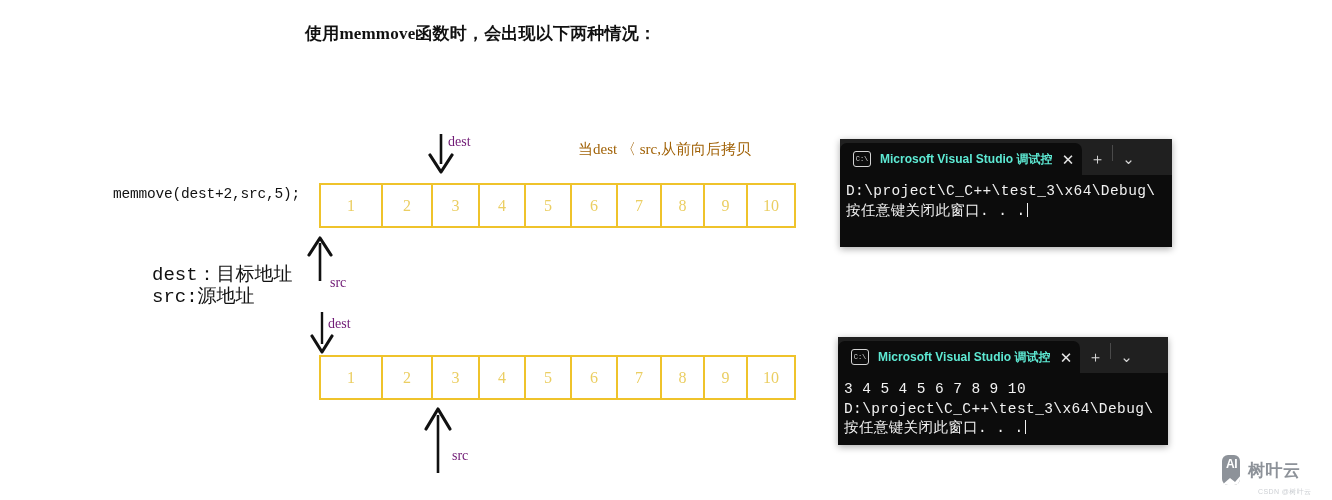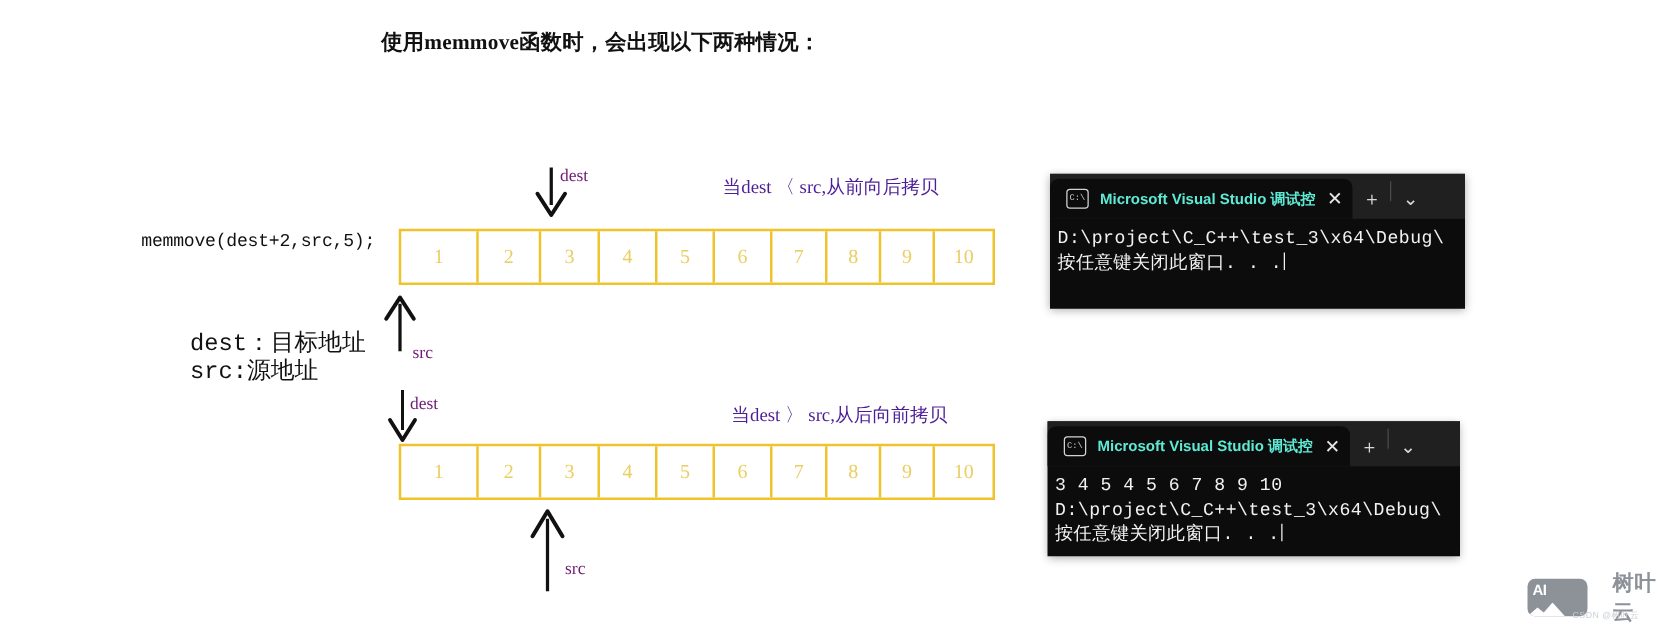--- a/index.html
+++ b/index.html
@@ -34,21 +34,21 @@
     font-family: "Liberation Mono", "DejaVu Sans Mono", monospace;
     font-size: 14.5px;
     color: #111;
     white-space: nowrap;
     letter-spacing: -0.2px;
     text-align: center;
   }
   .cond-label {
     font-family: "Liberation Serif", "DejaVu Serif", serif;
     font-size: 15px;
-    color: #4c1d95;
+    color: #a16207;
     white-space: nowrap;
     font-weight: 500;
   }
   .ptr-label {
     font-family: Liberation Serif, serif;
     font-size: 14px;
     color: #701a75;
     white-space: nowrap;
   }
   .legend {
@@ -178,21 +178,21 @@
   }
 
   
   #watermark {
     left: 1222px;
     top: 455px;
     display: flex;
     align-items: center;
   }
   .wm-logo {
-    width: 48px;
+    width: 18px;
     height: 30px;
     border-radius: 6px;
     background: #8d9299;
     position: relative;
     overflow: hidden;
     flex: none;
   }
   .wm-logo .wm-ai {
     position: absolute;
     left: 4px; top: 2px;
@@ -201,21 +201,21 @@
     font-weight: 700;
     color: #ffffff;
     letter-spacing: -0.5px;
   }
   .wm-logo .wm-hill {
     position: absolute;
     left: 0; bottom: 0;
     width: 30px; height: 11px;
   }
   .wm-text {
-    margin-left: 20px;
+    margin-left: 8px;
     font-family: "Liberation Sans", "DejaVu Sans", sans-serif;
     font-size: 17px;
     color: #8d9299;
     font-weight: 600;
     letter-spacing: 0.5px;
   }
   #watermark-sub {
     left: 1258px;
     top: 487px;
     font-family: "Liberation Sans", "DejaVu Sans", sans-serif;
@@ -268,21 +268,20 @@
 </div>
 
 <div class="abs" style="left:0;top:300px;width:830px;height:200px;">
 
   <svg class="abs" style="left:308px;top:10px;" width="30" height="44" viewBox="0 0 30 44">
     <line x1="14" y1="2" x2="14" y2="34" stroke="#111" stroke-width="2.4"></line>
     <path d="M 4 26 L 14 42 L 24 26" fill="none" stroke="#111" stroke-width="3.1" stroke-linecap="round" stroke-linejoin="round"></path>
   </svg>
   <div class="abs ptr-label" style="left:328px;top:16px;">dest</div>
 
-  <div class="abs cond-label" style="left:585px;top:323px;transform:translateY(-300px);">当dest 〉 src,从后向前拷贝</div>
 
 
   <div class="abs array" style="left:319px;top:55px;width:477px;height:45px;">
     <div class="cell" style="width:62px;">1</div>
     <div class="cell" style="width:50px;">2</div>
     <div class="cell" style="width:47px;">3</div>
     <div class="cell" style="width:46px;">4</div>
     <div class="cell" style="width:46px;">5</div>
     <div class="cell" style="width:46px;">6</div>
     <div class="cell" style="width:44px;">7</div>

